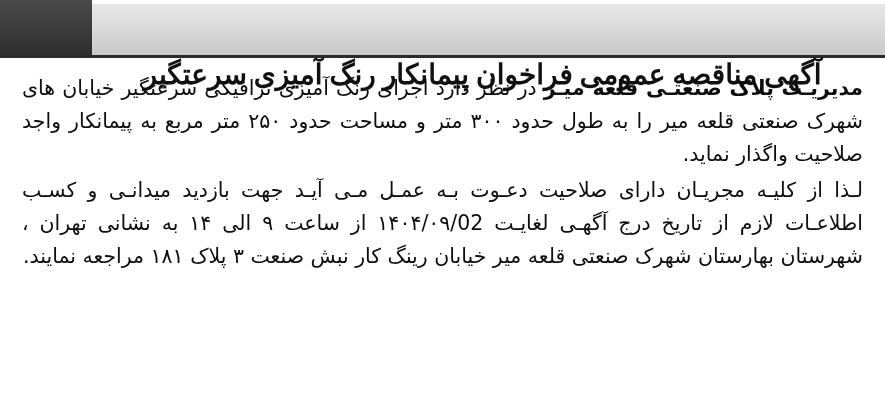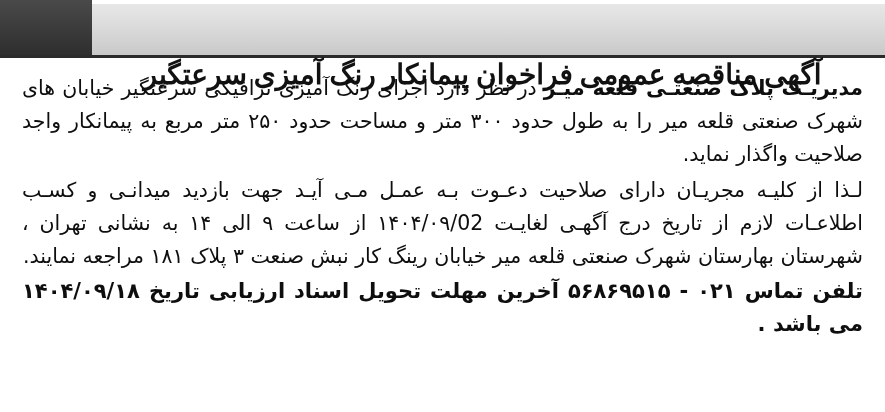--- a/index.html
+++ b/index.html
@@ -126,17 +126,16 @@
     </div>
     <div class="header-title">آگهی مناقصه عمومی فراخوان پیمانکار  رنگ آمیزی سرعتگیر</div>
   </div>
 
   <div class="body-wrap">
 
     <p class="para p1"><span>مدیریـت پلاک صنعتـی قلعه میـر</span><span class="light"> در نظر دارد اجرای رنگ آمیزی ترافیکی سرعتگیر خیابان های شهرک صنعتی قلعه میر را به طول حدود ۳۰۰ متر و مساحت حدود ۲۵۰ متر مربع  به پیمانکار واجد صلاحیت واگذار نماید.</span></p>
 
     <p class="para p2">لـذا از کلیـه مجریـان دارای صلاحیت دعـوت بـه عمـل مـی آیـد جهت بازدید میدانـی و  کسـب اطلاعـات لازم  از تاریخ درج آگهـی لغایـت ۱۴۰۴/۰۹/02 از ساعت ۹ الی ۱۴  به نشانی تهران ، شهرستان بهارستان شهرک صنعتی قلعه میر خیابان رینگ کار نبش صنعت ۳ پلاک ۱۸۱ مراجعه نمایند.</p>
 
-    <p class="para p3">تلفن تماس ۰۲۱ - ۵۶۸۶۹۵۱۵ آخرین مهلت تحویل اسناد ارزیابی تاریخ ۱۴۰۴/۰۹/۱۸ می باشد .</p>
 
   </div>
 
 </div>
 
 </body></html>

